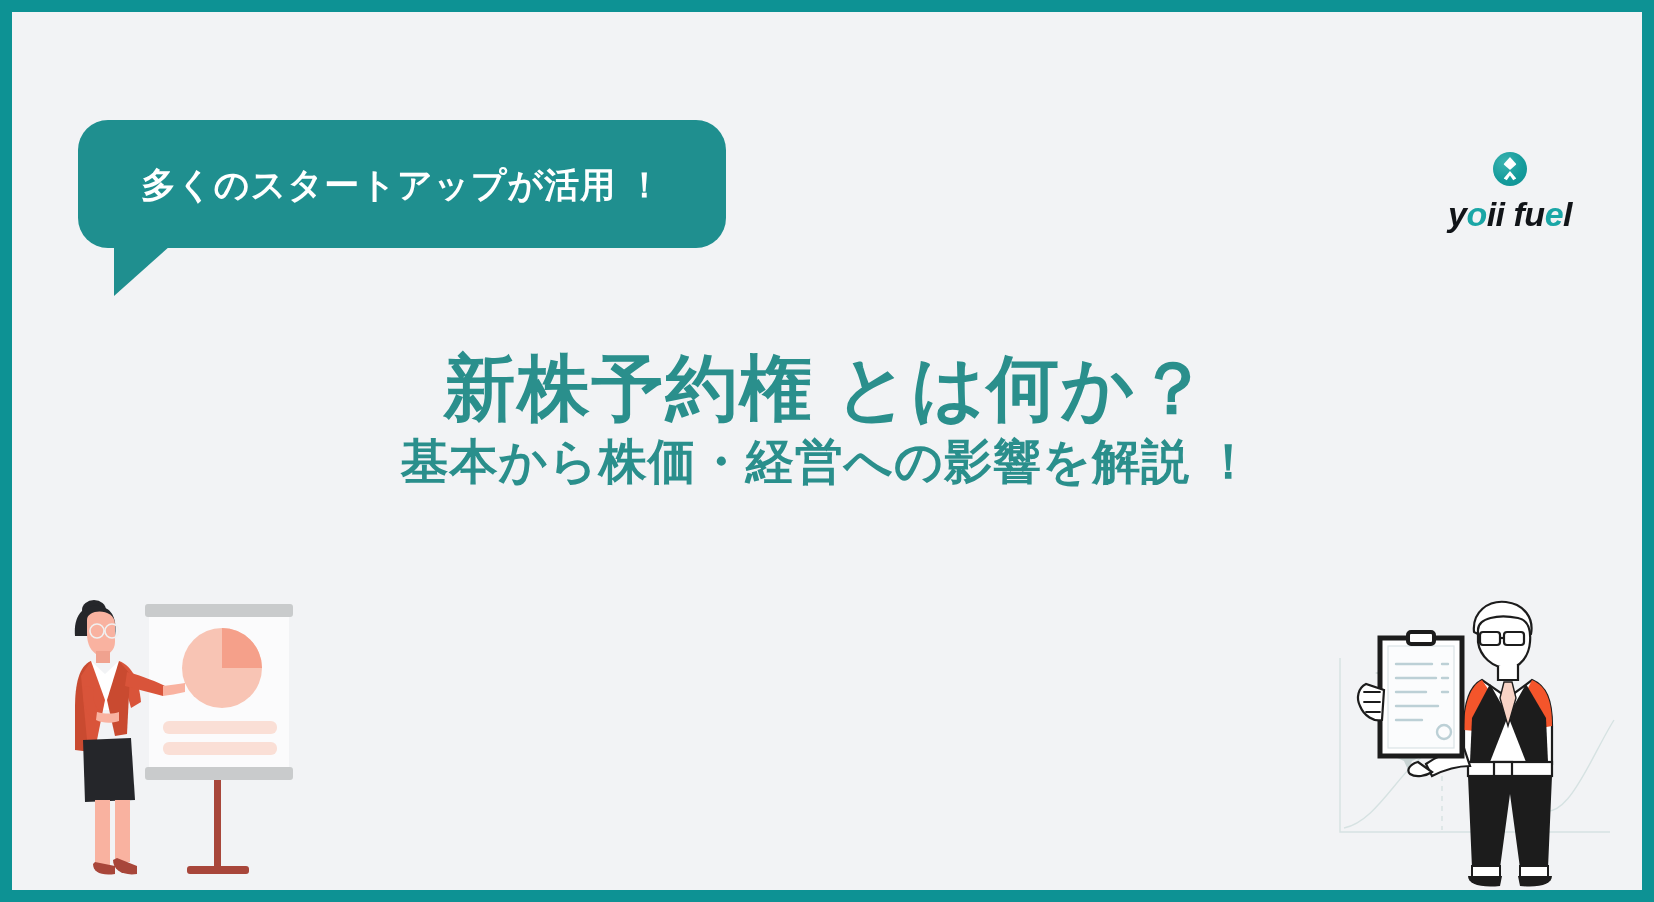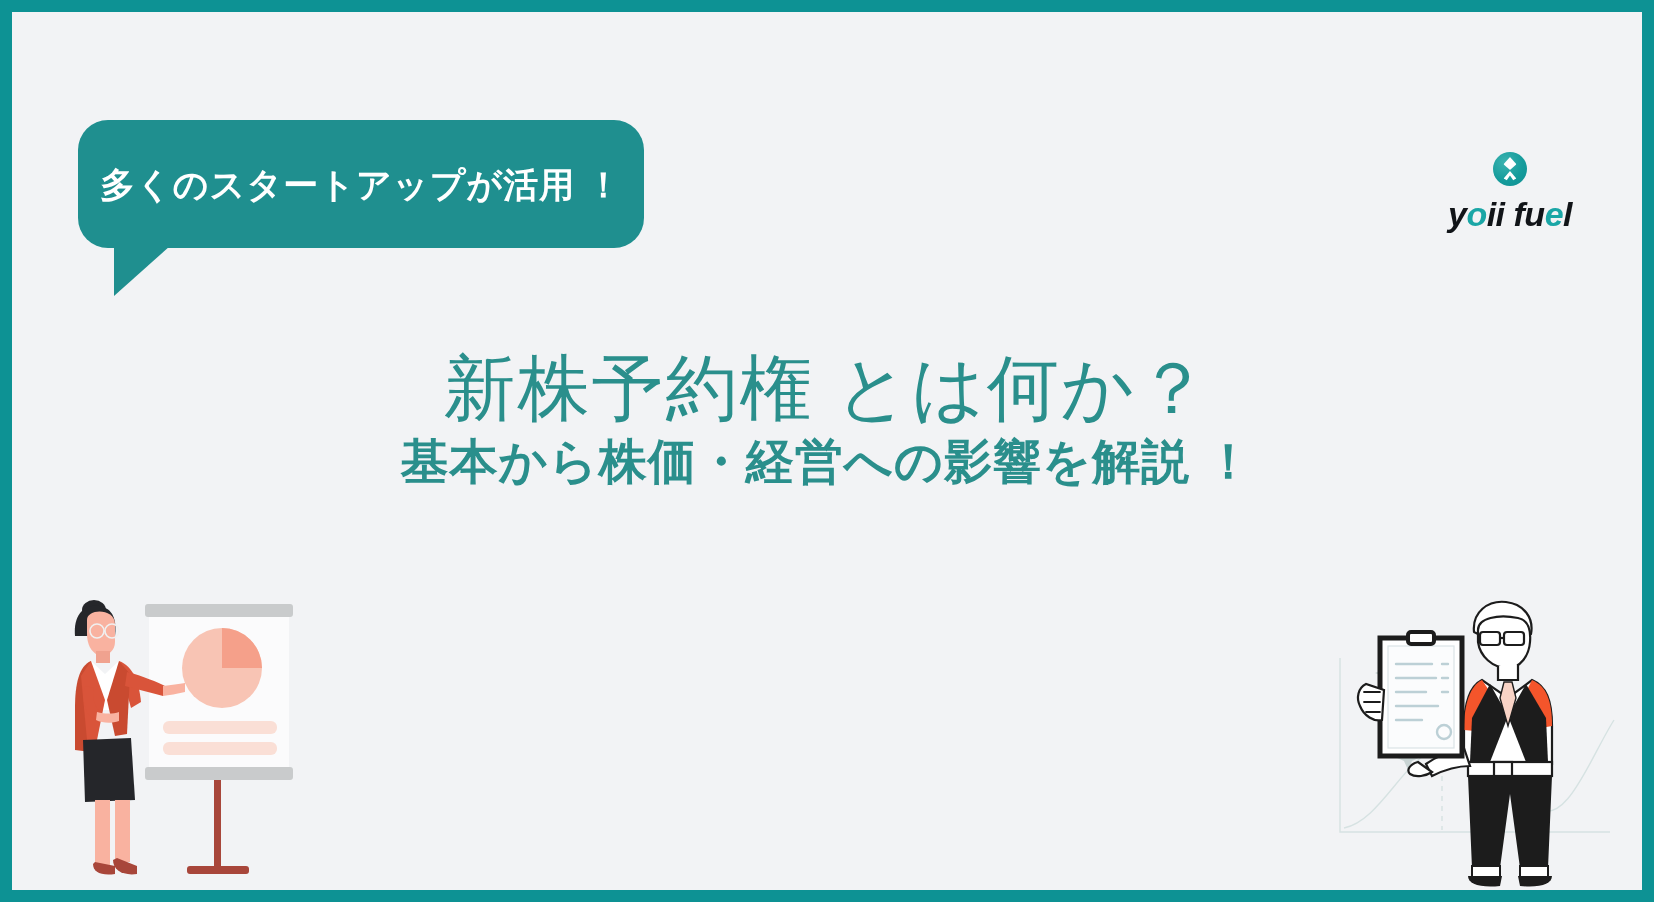--- a/index.html
+++ b/index.html
@@ -24,21 +24,21 @@
 
   
   #bubble-wrap {
     position:absolute;
     left:66px; top:108px;
     width:566px; height:176px;
   }
   #bubble {
     position:absolute;
     left:0; top:0;
-    width:566px; height:128px;
+    width:648px; height:128px;
     background:#1f8f8f;
     border-radius:30px;
     display:flex;
     align-items:center;
     justify-content:center;
   }
   #bubble-text {
     color:#ffffff;
     font-size:35px;
     font-weight:bold;
@@ -105,21 +105,21 @@
 
   
   #headline {
     position:absolute;
     left:0; right:0; top:338px;
     text-align:center;
   }
   #title-main {
     color:#2a8f8c;
     font-size:72px;
-    font-weight:normal;
+    font-weight:bold;
     line-height:1.08;
     letter-spacing:2px;
     white-space:nowrap;
   }
   #title-sub {
     color:#2a8f8c;
     font-size:48px;
     font-weight:bold;
     line-height:1.18;
     letter-spacing:1px;

